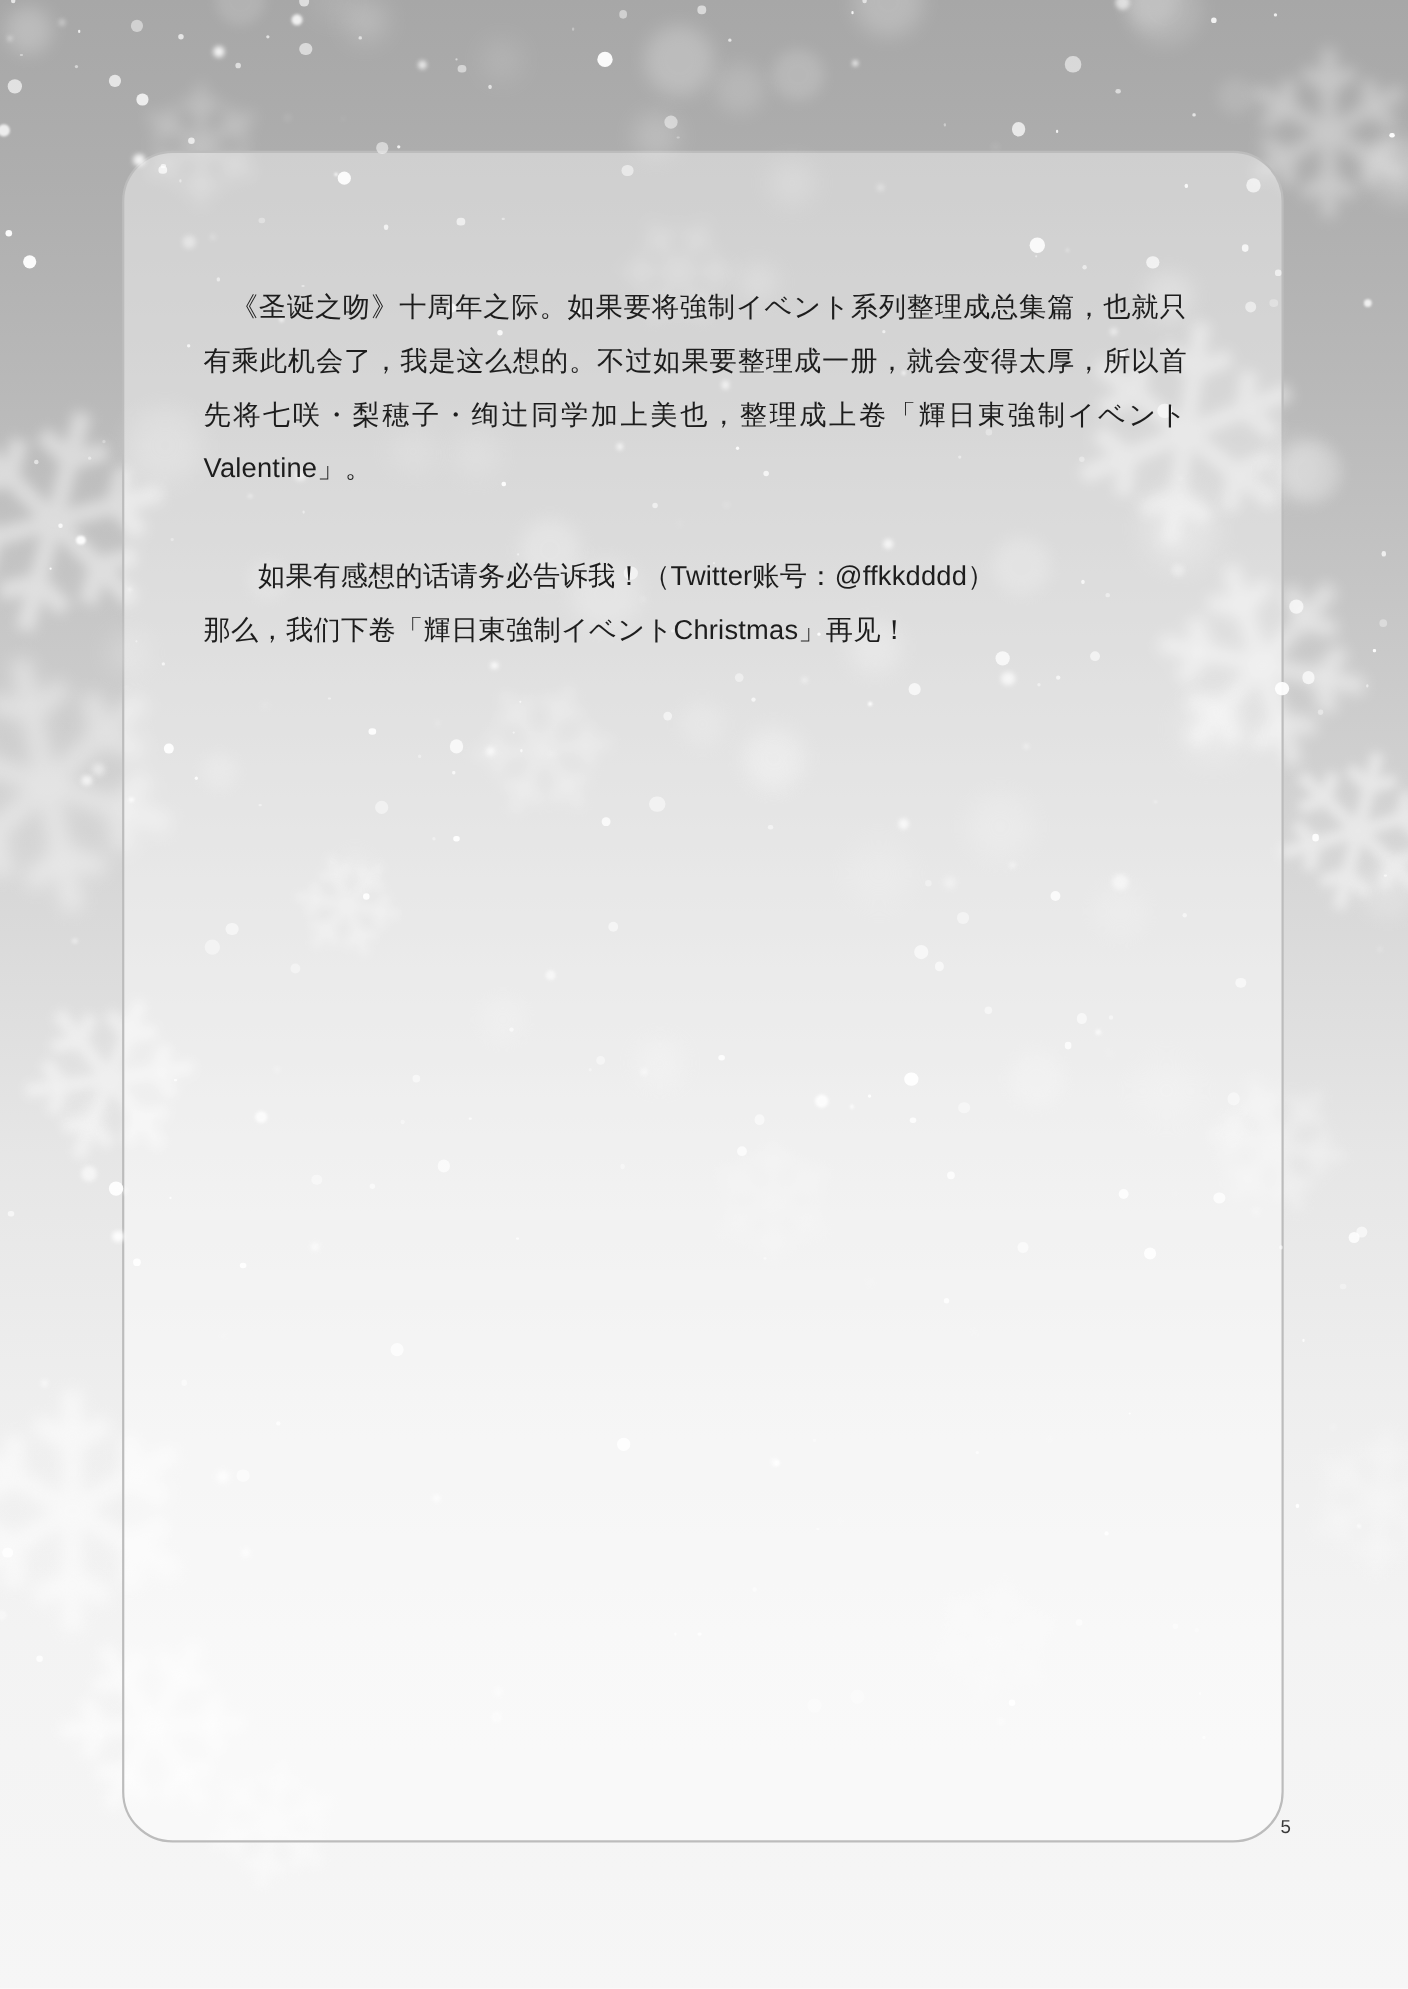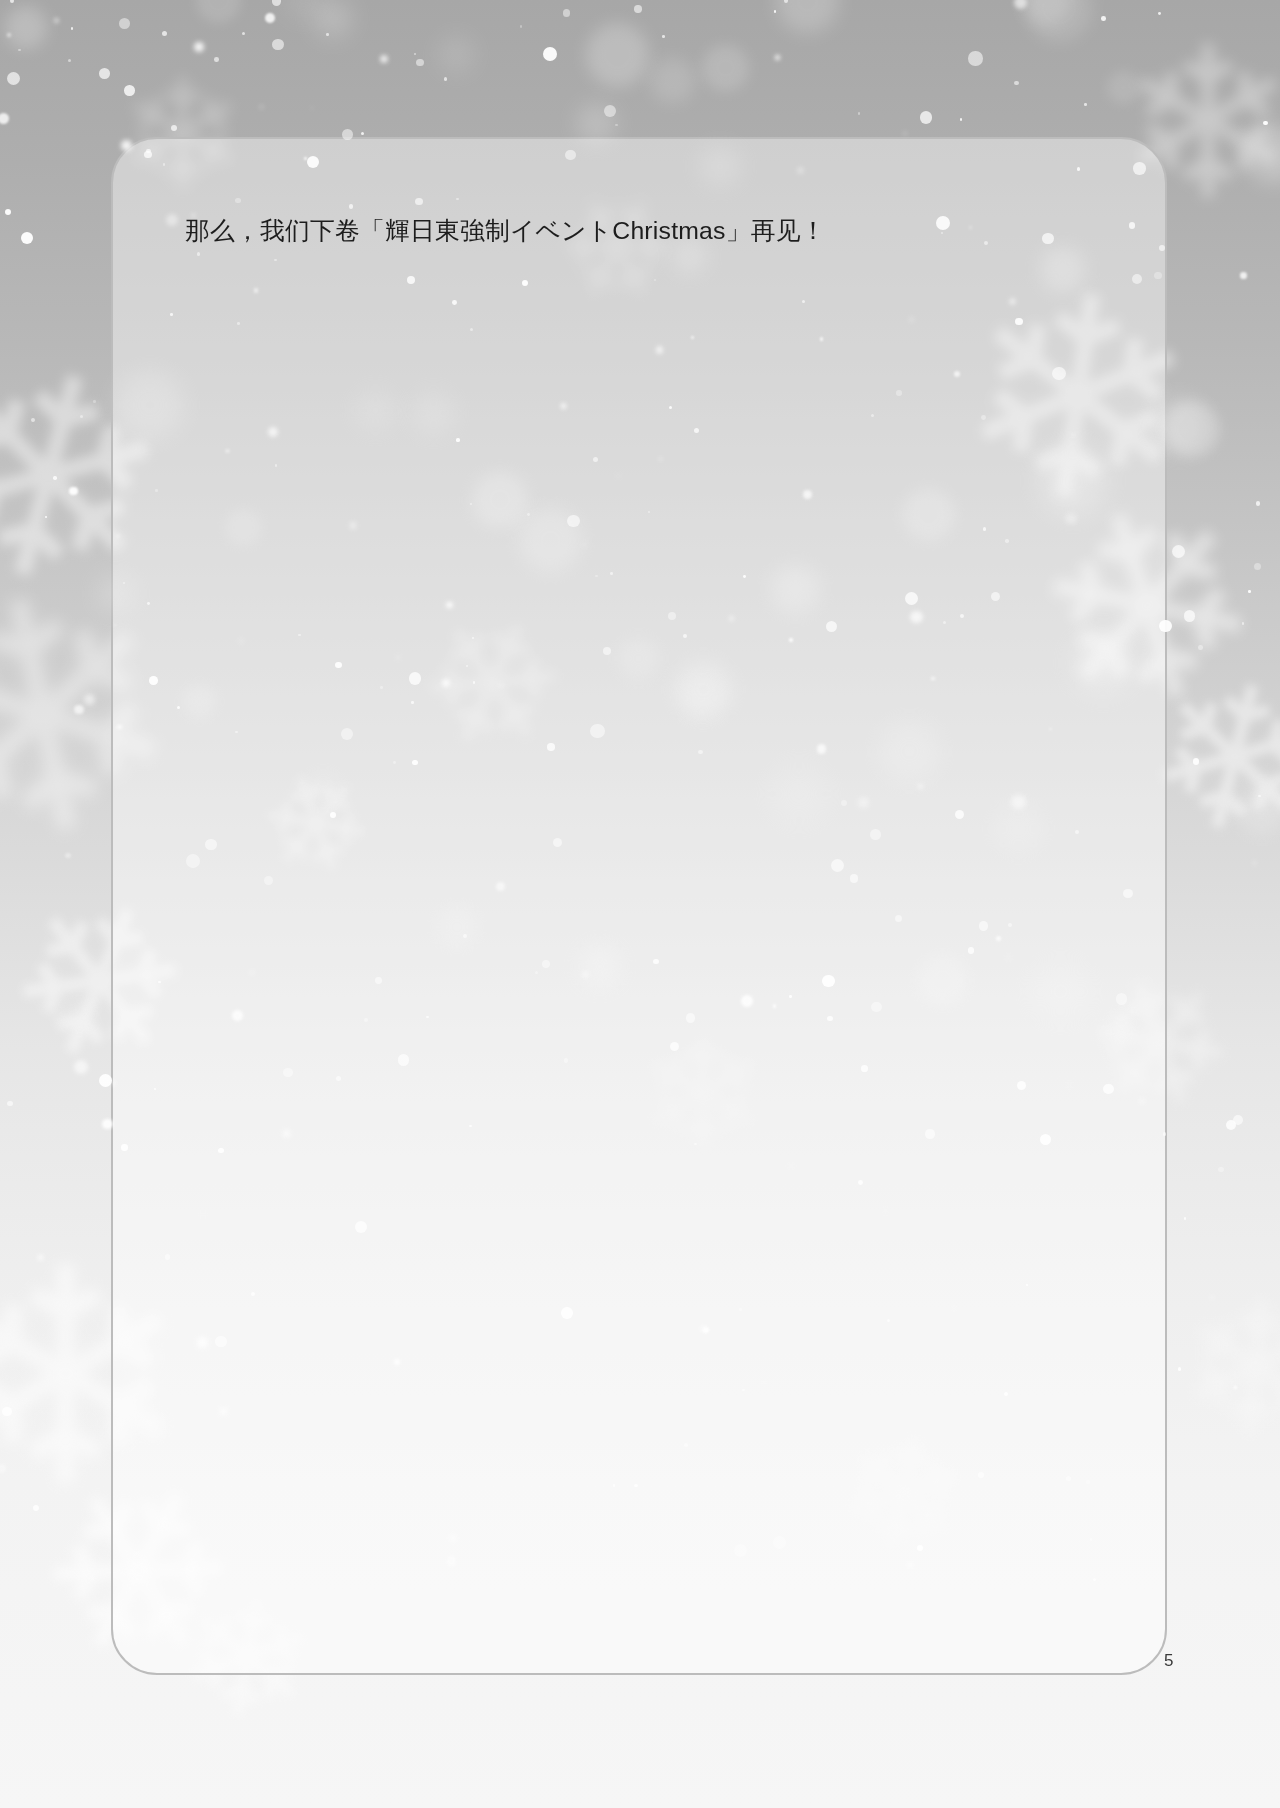--- a/index.html
+++ b/index.html
@@ -474,16 +474,18 @@
       <div class="dot" style="left: 298.237px; top: 633.59px; height: 2.41576px; width: 2.41576px; opacity: 0.48;"></div>
       <div class="dot" style="left: 123.003px; top: 581.525px; height: 2.46056px; width: 2.46056px; opacity: 0.46;"></div>
       <div class="dot" style="left: 469.867px; top: 502.533px; height: 2.40185px; width: 2.40185px; opacity: 0.49;"></div>
       <div class="dot" style="left: 936.415px; top: 215.768px; height: 13.9057px; width: 13.9057px; opacity: 0.86;"></div>
       <div class="dot" style="left: 634.428px; top: 5.31227px; height: 7.38282px; width: 7.38282px; opacity: 0.57;"></div>
       <div class="dot" style="left: 1014.48px; top: 81.0281px; height: 4.33616px; width: 4.33616px; opacity: 0.57;"></div>
       <div class="dot" style="left: 1068.02px; top: 1083.65px; height: 2.65017px; width: 2.65017px; opacity: 0.39; filter: blur(1.9px);"></div>
       <div class="dot" style="left: 197.007px; top: 1337.44px; height: 10.5012px; width: 10.5012px; opacity: 0.85; filter: blur(2.7px);"></div>
     </div>
   <div class="content" id="content">
+      <p class="para gap-one" style="text-indent: 1em;">《圣诞之吻》十周年之际。如果要将強制イベント系列整理成总集篇，也就只有乘此机会了，我是这么想的。不过如果要整理成一册，就会变得太厚，所以首先将七咲・梨穂子・绚辻同学加上美也，整理成上卷「輝日東強制イベントValentine」。</p>
+      <p class="para gap-one" style="text-indent: 2em;">如果有感想的话请务必告诉我！（Twitter账号：@ffkkdddd）</p>
       <p class="para" style="text-indent: 0em;">那么，我们下卷「輝日東強制イベントChristmas」再见！</p>
     </div>
   <div class="page-number">5</div>
 </div>
 
 </body></html>

